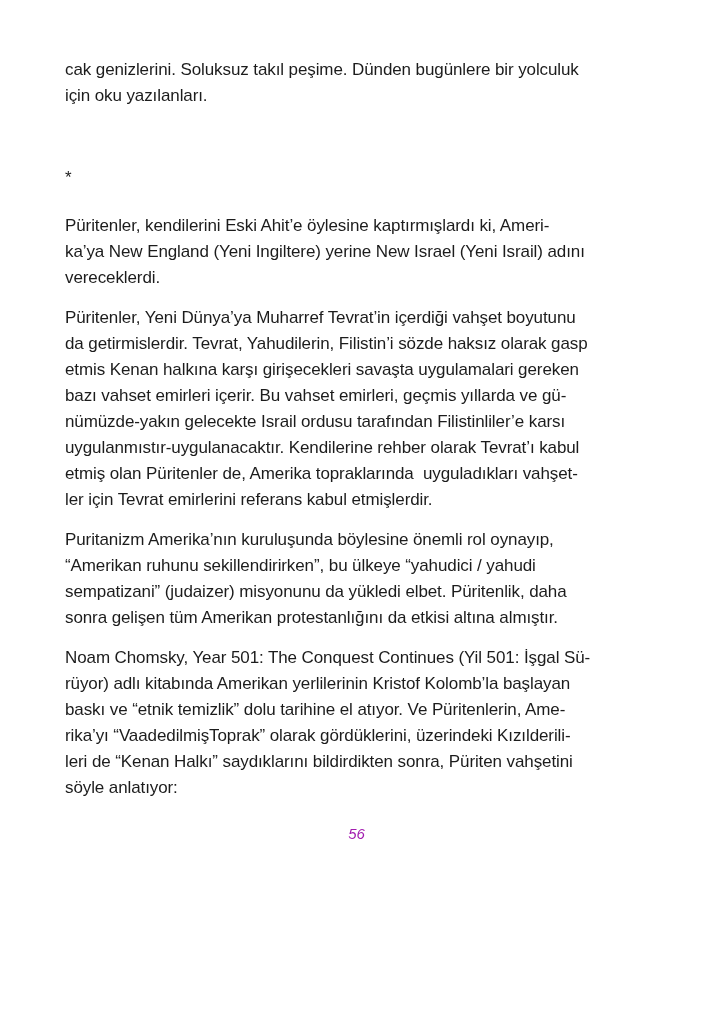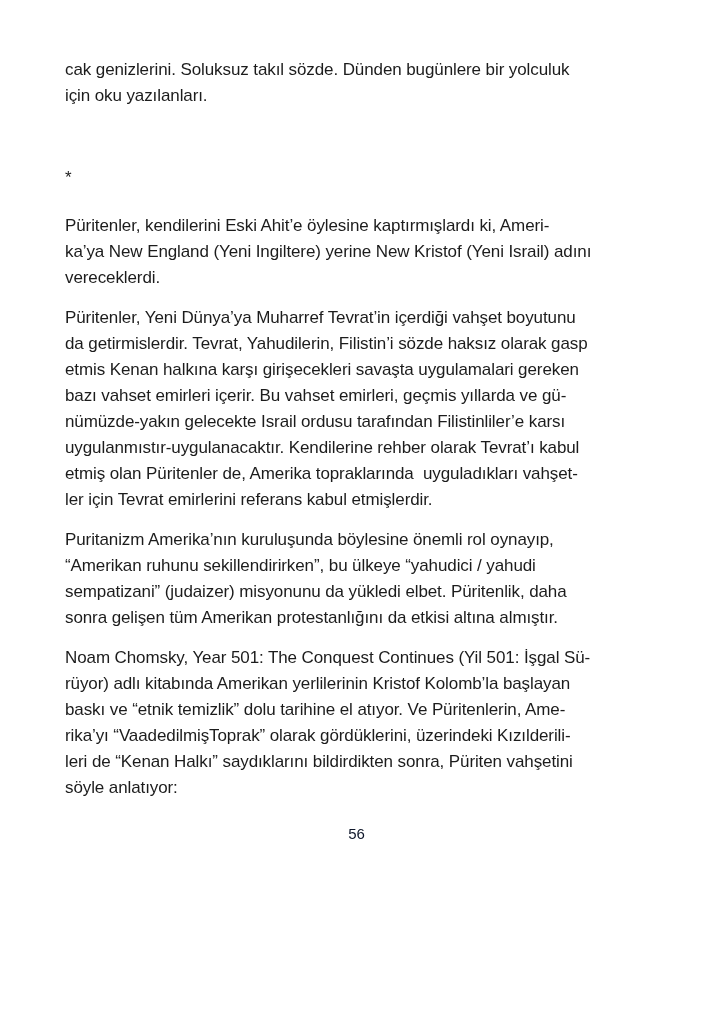--- a/index.html
+++ b/index.html
@@ -29,37 +29,38 @@
   .para.separator {
     margin-top: 56px;
     margin-bottom: 22px;
   }
   .page-number {
     margin-top: 24px;
     text-align: center;
     font-size: 15px;
     line-height: 18px;
     letter-spacing: 0;
-    color: #0f172a;
+    color: #a21caf;
+    font-style: italic;
   }
 </style>
 </head>
 <body>
 
 <div class="page">
   <main>
-    <p class="para">cak genizlerini. Soluksuz takıl sözde. Dünden bugünlere bir yolculuk
+    <p class="para">cak genizlerini. Soluksuz takıl peşime. Dünden bugünlere bir yolculuk
 için oku yazılanları.</p>
 
     <p class="para separator">*</p>
 
 
 
     <p class="para">Püritenler, kendilerini Eski Ahit’e öylesine kaptırmışlardı ki, Ameri-
-ka’ya New England (Yeni Ingiltere) yerine New Kristof (Yeni Israil) adını
+ka’ya New England (Yeni Ingiltere) yerine New Israel (Yeni Israil) adını
 vereceklerdi.</p>
 
     <p class="para">Püritenler, Yeni Dünya’ya Muharref Tevrat’in içerdiği vahşet boyutunu
 da getirmislerdir. Tevrat, Yahudilerin, Filistin’i sözde haksız olarak gasp
 etmis Kenan halkına karşı girişecekleri savaşta uygulamalari gereken
 bazı vahset emirleri içerir. Bu vahset emirleri, geçmis yıllarda ve gü-
 nümüzde-yakın gelecekte Israil ordusu tarafından Filistinliler’e karsı
 uygulanmıstır-uygulanacaktır. Kendilerine rehber olarak Tevrat’ı kabul
 etmiş olan Püritenler de, Amerika topraklarında  uyguladıkları vahşet-
 ler için Tevrat emirlerini referans kabul etmişlerdir.</p>

